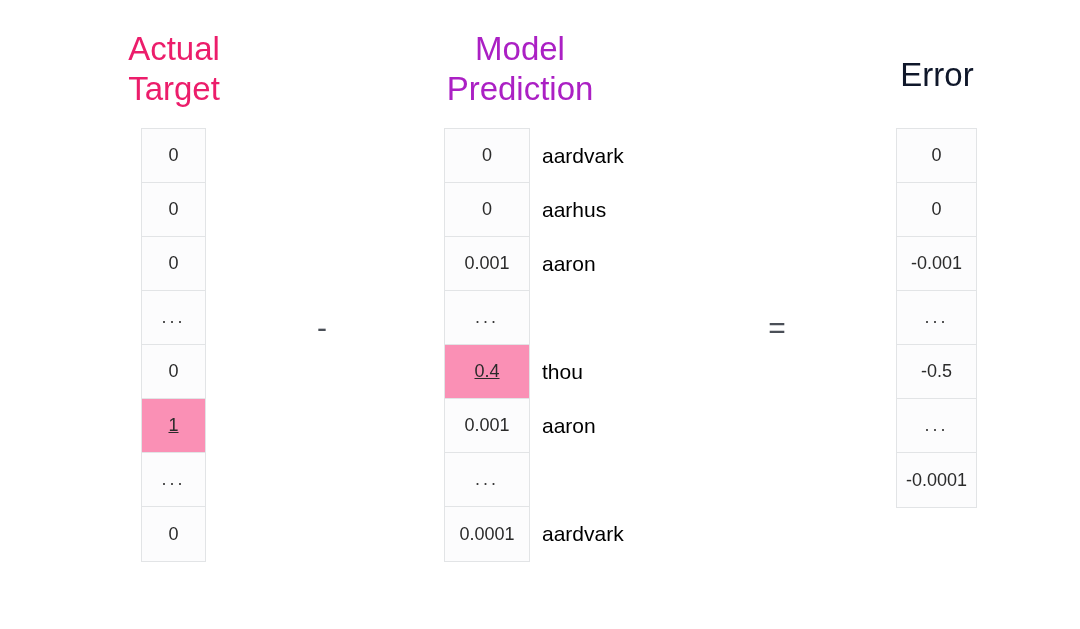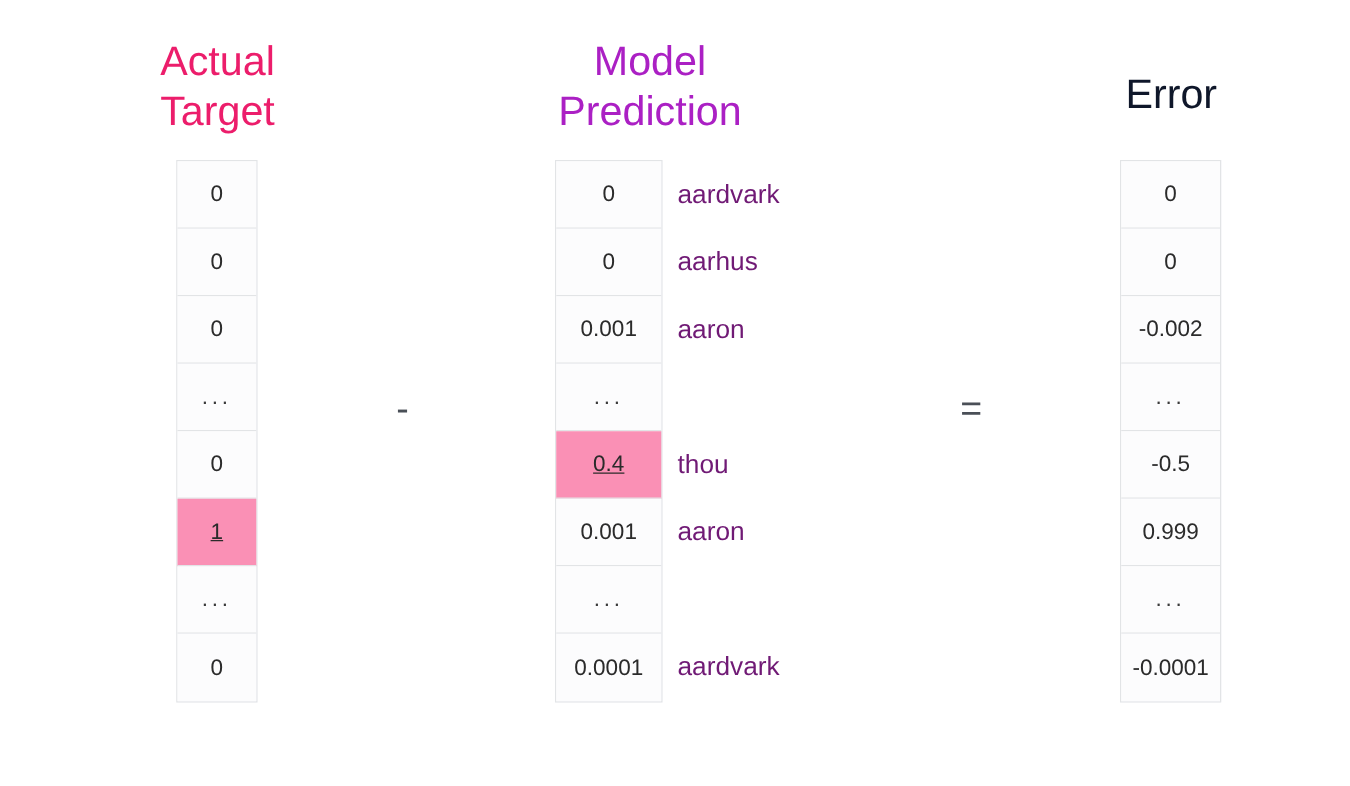--- a/index.html
+++ b/index.html
@@ -85,21 +85,21 @@
     letter-spacing: 3px;
   }
 
   
   .row-label {
     position: absolute;
     left: 97px;
     top: 50%;
     transform: translateY(-50%);
     font-size: 21px;
-    color: #701a75;
+    color: #000000;
     white-space: nowrap;
   }
 
   
   .operator {
     position: absolute;
     font-size: 30px;
     color: #4a4f57;
     text-align: center;
     line-height: 1;
@@ -189,31 +189,28 @@
     </div>
 
   <div class="column" id="column-error">
       <div class="cell">
         <span>0</span>
       </div>
       <div class="cell">
         <span>0</span>
       </div>
       <div class="cell">
-        <span>-0.002</span>
+        <span>-0.001</span>
       </div>
       <div class="cell ellipsis">
         <span>...</span>
       </div>
       <div class="cell">
         <span>-0.5</span>
       </div>
-      <div class="cell">
-        <span>0.999</span>
-      </div>
       <div class="cell ellipsis">
         <span>...</span>
       </div>
       <div class="cell">
         <span>-0.0001</span>
       </div>
     </div>
 
   <div class="operator" id="operator-minus">-</div>
 

